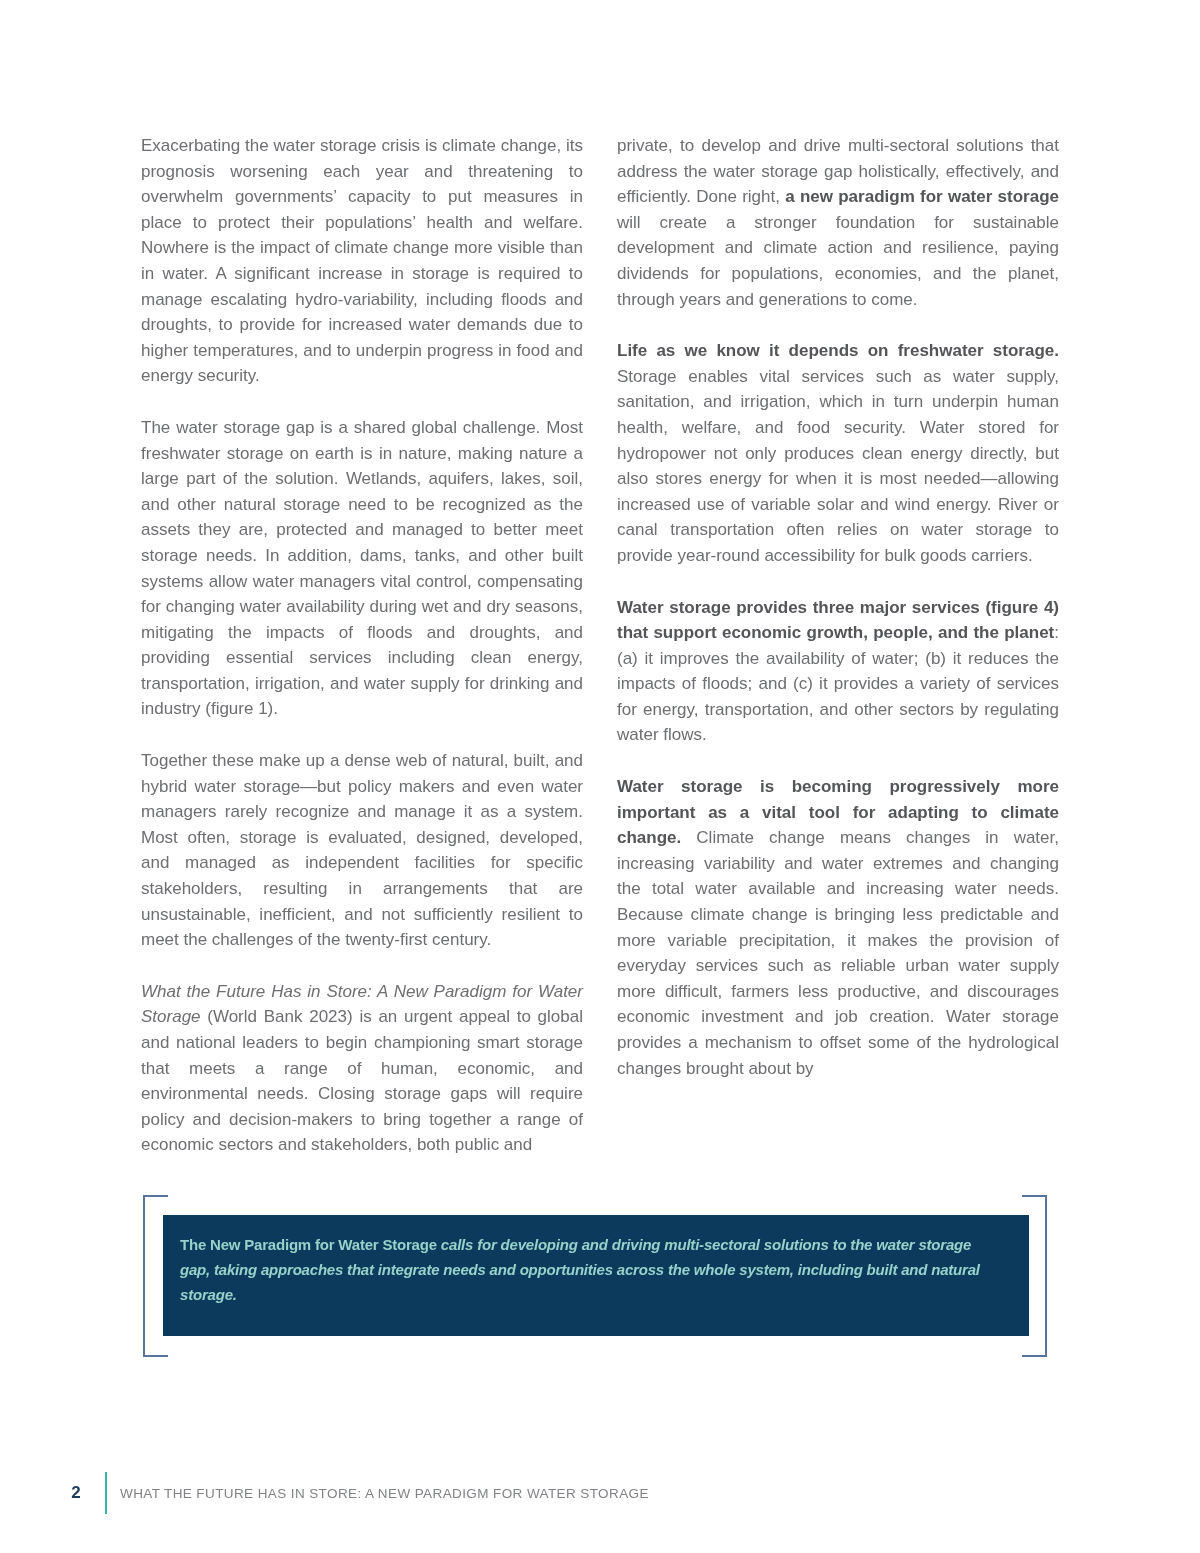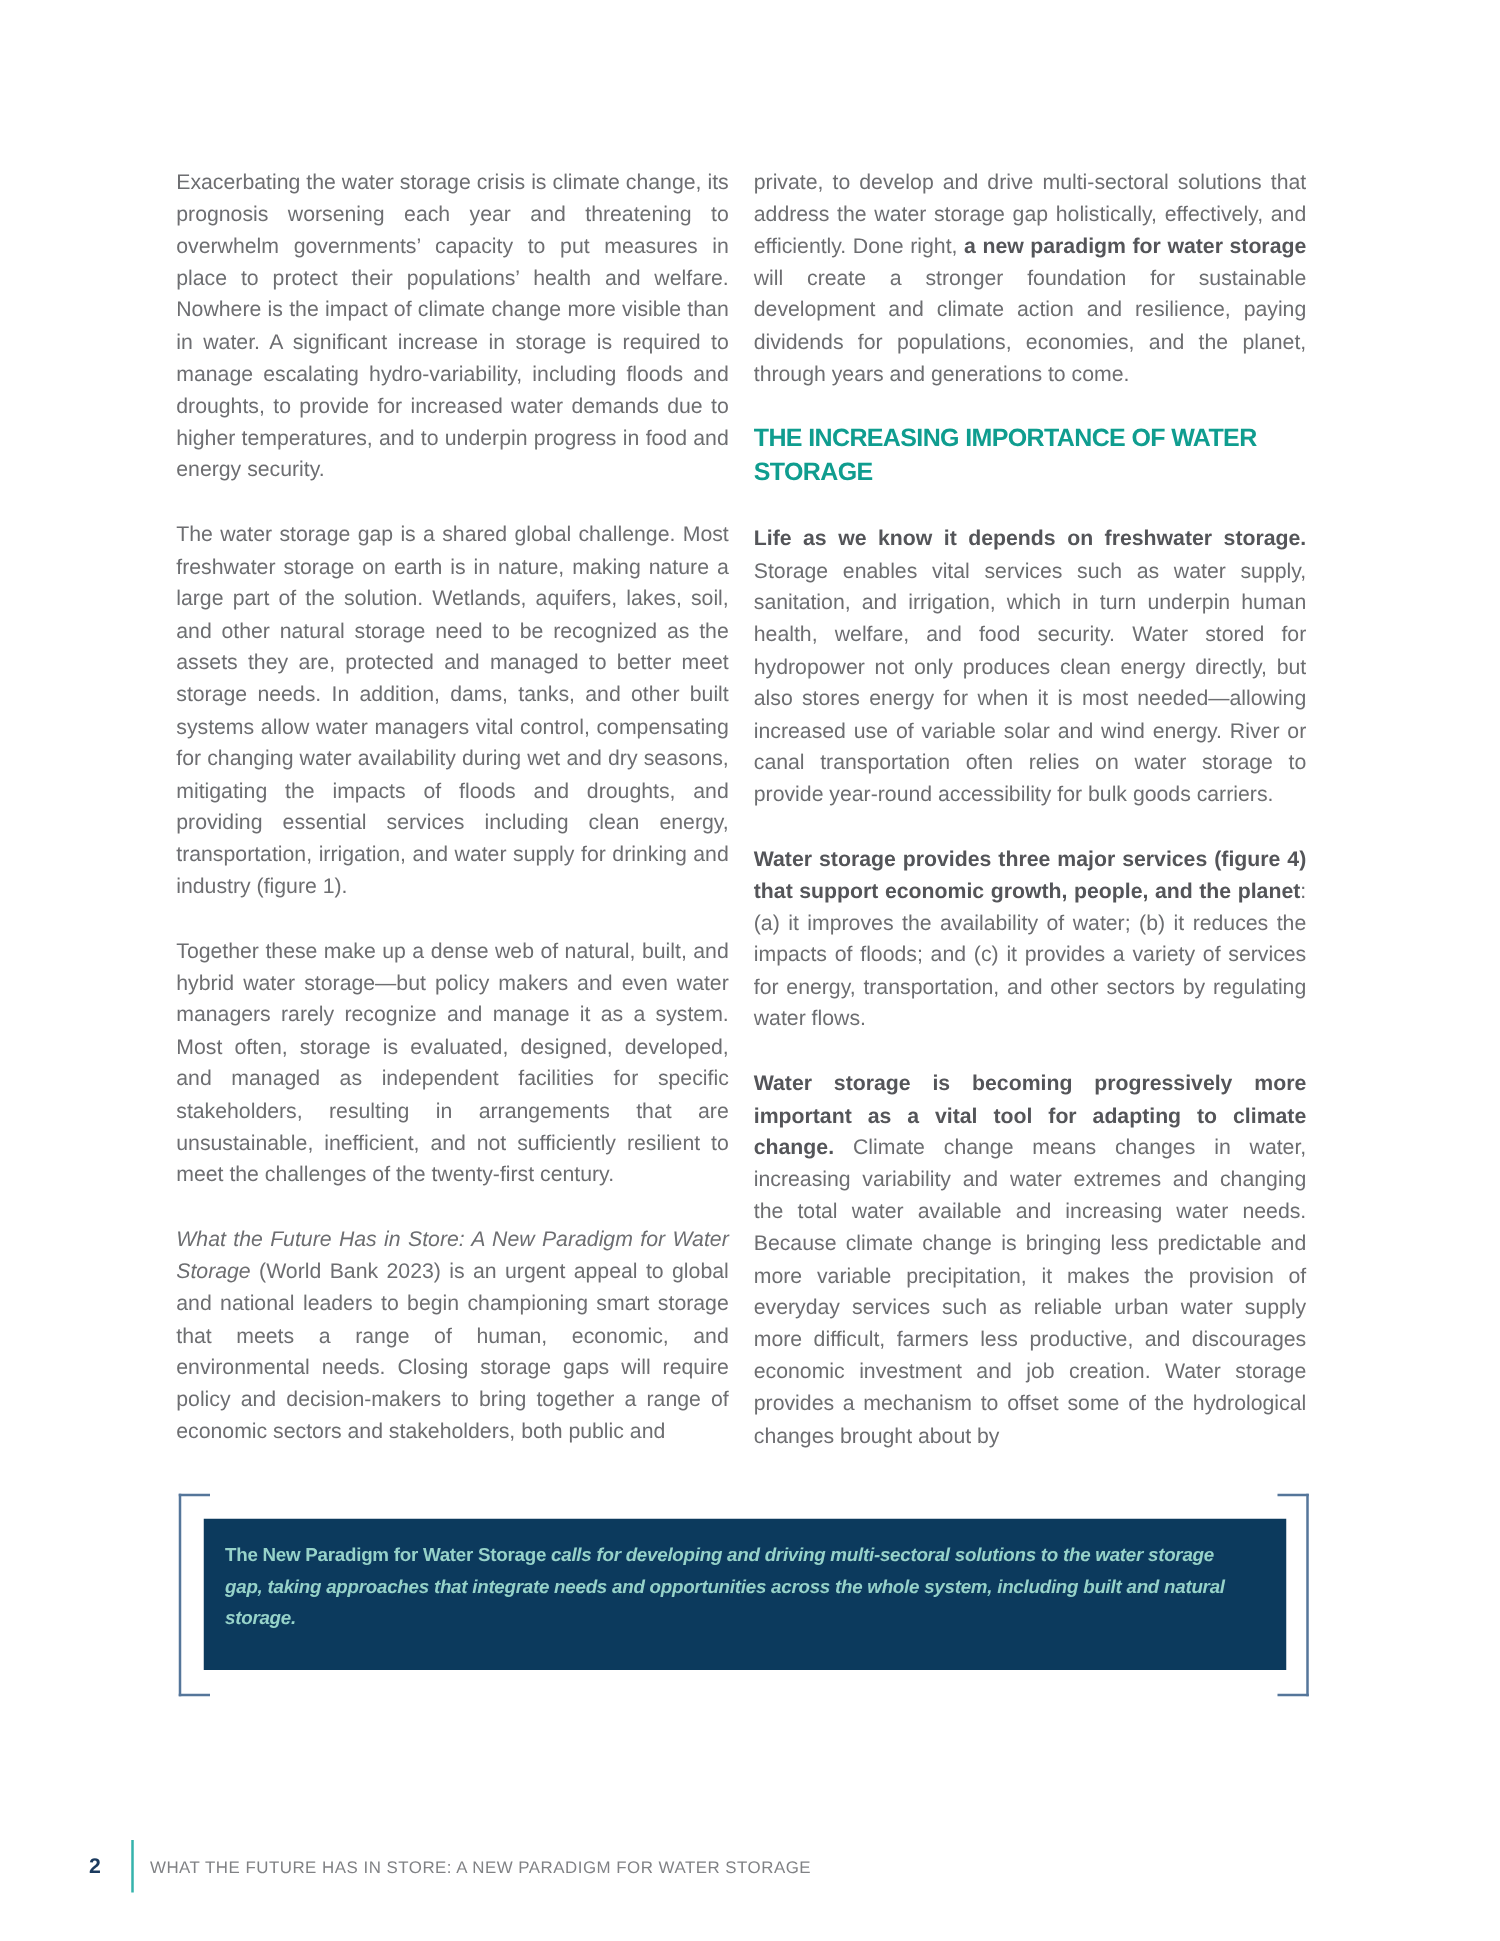--- a/index.html
+++ b/index.html
@@ -16,21 +16,21 @@
   html,body{margin:0;padding:0;background:#ffffff;}
   .page{
     position:relative;
     width:1200px;height:1553px;
     background:#ffffff;
     overflow:hidden;
     font-family:"Liberation Sans","DejaVu Sans",sans-serif;
   }
   .columns{
     position:absolute;left:141px;top:133px;width:918px;
-    display:flex;gap:20px;
+    display:flex;gap:34px;
   }
   .col{width:442px;}
   .col p{
     margin:0 0 26px 0;
     font-size:17px;line-height:25.6px;
     color:var(--body-text);
     text-align:justify;
     hyphens:auto;
   }
   .run-b{font-weight:bold;color:var(--bold-text);}
@@ -95,21 +95,20 @@
 
   <div class="columns">
     <div class="col">
       <p><span>Exacerbating the water storage crisis is climate change, its prognosis worsening each year and threatening to overwhelm governments’ capacity to put measures in place to protect their populations’ health and welfare. Nowhere is the impact of climate change more visible than in water. A significant increase in storage is required to manage escalating hydro-variability, including floods and droughts, to provide for increased water demands due to higher temperatures, and to underpin progress in food and energy security.</span></p>
       <p><span>The water storage gap is a shared global challenge. Most freshwater storage on earth is in nature, making nature a large part of the solution. Wetlands, aquifers, lakes, soil, and other natural storage need to be recognized as the assets they are, protected and managed to better meet storage needs. In addition, dams, tanks, and other built systems allow water managers vital control, compensating for changing water availability during wet and dry seasons, mitigating the impacts of floods and droughts, and providing essential services including clean energy, transportation, irrigation, and water supply for drinking and industry (figure 1).</span></p>
       <p><span>Together these make up a dense web of natural, built, and hybrid water storage—but policy makers and even water managers rarely recognize and manage it as a system. Most often, storage is evaluated, designed, developed, and managed as independent facilities for specific stakeholders, resulting in arrangements that are unsustainable, inefficient, and not sufficiently resilient to meet the challenges of the twenty-first century.</span></p>
       <p><span class="run-i">What the Future Has in Store: A New Paradigm for Water Storage</span><span> (World Bank 2023) is an urgent appeal to global and national leaders to begin championing smart storage that meets a range of human, economic, and environmental needs. Closing storage gaps will require policy and decision-makers to bring together a range of economic sectors and stakeholders, both public and</span></p>
     </div>
     <div class="col">
       <p><span>private, to develop and drive multi-sectoral solutions that address the water storage gap holistically, effectively, and efficiently. Done right, </span><span class="run-b">a new paradigm for water storage</span><span> will create a stronger foundation for sustainable development and climate action and resilience, paying dividends for populations, economies, and the planet, through years and generations to come.</span></p>
-      <h2 class="section-heading">THE INCREASING IMPORTANCE OF WATER STORAGE</h2>
       <p><span class="run-b">Life as we know it depends on freshwater storage.</span><span> Storage enables vital services such as water supply, sanitation, and irrigation, which in turn underpin human health, welfare, and food security. Water stored for hydropower not only produces clean energy directly, but also stores energy for when it is most needed—allowing increased use of variable solar and wind energy. River or canal transportation often relies on water storage to provide year-round accessibility for bulk goods carriers.</span></p>
       <p><span class="run-b">Water storage provides three major services (figure 4) that support economic growth, people, and the planet</span><span>: (a) it improves the availability of water; (b) it reduces the impacts of floods; and (c) it provides a variety of services for energy, transportation, and other sectors by regulating water flows.</span></p>
       <p><span class="run-b">Water storage is becoming progressively more important as a vital tool for adapting to climate change.</span><span> Climate change means changes in water, increasing variability and water extremes and changing the total water available and increasing water needs. Because climate change is bringing less predictable and more variable precipitation, it makes the provision of everyday services such as reliable urban water supply more difficult, farmers less productive, and discourages economic investment and job creation. Water storage provides a mechanism to offset some of the hydrological changes brought about by</span></p>
     </div>
   </div>
 
   <div class="bracket bracket-left"></div>
   <div class="bracket bracket-right"></div>
   <div class="callout-box">
     <p><span class="run-b">The New Paradigm for Water Storage </span><span class="run-bi">calls for developing and driving multi-sectoral solutions to the water storage gap, taking approaches that integrate needs and opportunities across the whole system, including built and natural storage.</span></p>

